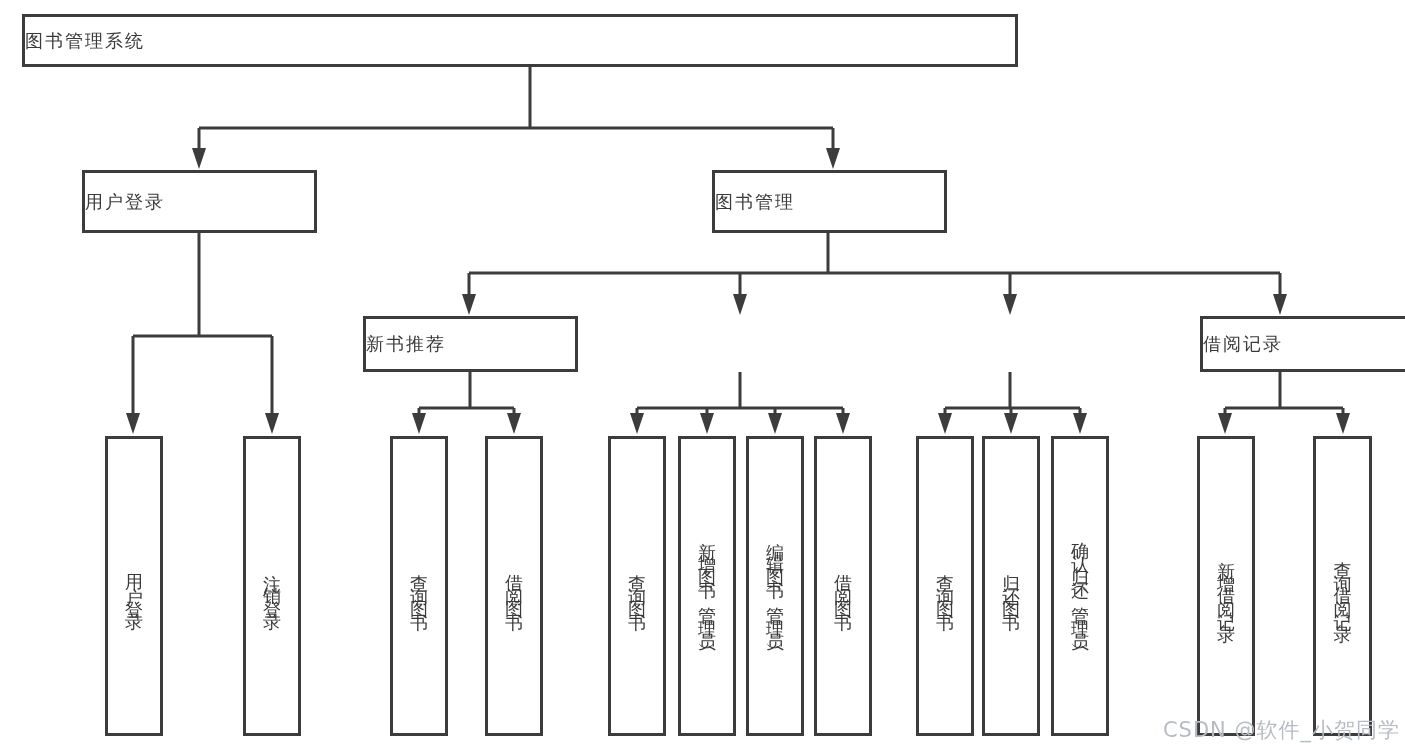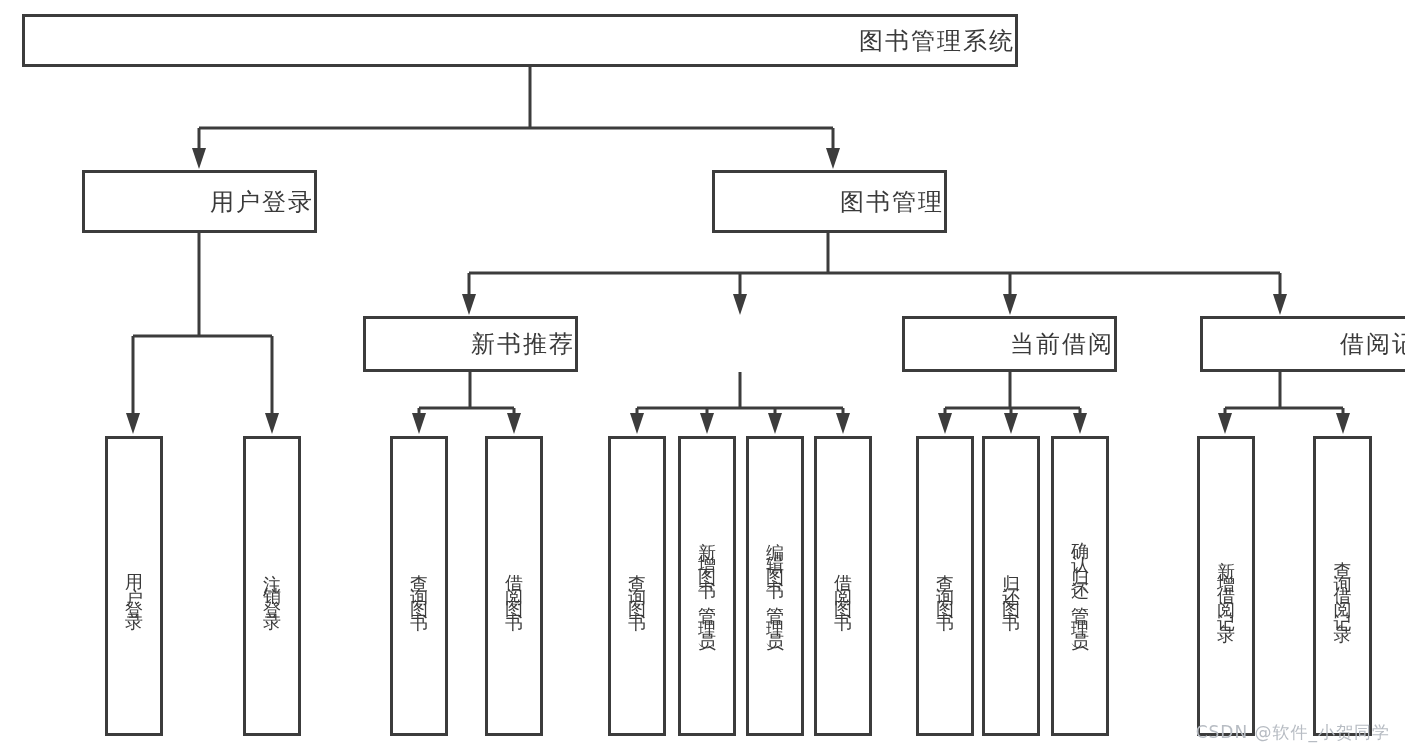--- a/index.html
+++ b/index.html
@@ -23,22 +23,22 @@
     width: 1405px; height: 747px;
     color: var(--line);
   }
   .hbox {
     position: absolute;
     box-sizing: border-box;
     border: 3px solid var(--line);
     background: var(--box-bg);
     display: flex;
     align-items: center;
-    justify-content: flex-end;
-    font-size: 24px;
+    justify-content: flex-start;
+    font-size: 18px;
     letter-spacing: 2px;
     color: var(--text);
     z-index: 1;
   }
   .vbox {
     position: absolute;
     box-sizing: border-box;
     border: 3px solid var(--line);
     background: var(--box-bg);
     display: flex;
@@ -53,23 +53,23 @@
   .vbox span {
     writing-mode: vertical-rl;
     text-orientation: mixed;
     font-size: 18px;
     letter-spacing: 13px;
     line-height: 1;
     white-space: nowrap;
   }
   #watermark {
     position: absolute;
-    right: 15px;
+    right: 5px;
     bottom: 3px;
-    font-size: 17px;
+    font-size: 21px;
     letter-spacing: 1px;
     color: var(--watermark);
     z-index: 3;
   }
 </style>
 </head>
 <body>
 
 <div id="stage">
 
@@ -112,23 +112,20 @@
   <div class="hbox" style="left:82px; top:170px; width:235px; height:63px;">
     <span>用户登录</span>
   </div>
   <div class="hbox" style="left:363px; top:316px; width:215px; height:56px;">
     <span>新书推荐</span>
   </div>
 
   <div class="hbox" style="left:712px; top:170px; width:235px; height:63px;">
     <span>图书管理</span>
   </div>
-  <div class="hbox" style="left:902px; top:316px; width:215px; height:56px;">
-    <span>当前借阅</span>
-  </div>
   <div class="hbox" style="left:1200px; top:316px; width:247px; height:56px;">
     <span>借阅记录</span>
   </div>
 
   <div class="vbox" style="left:105px;">
     <span>用户登录</span>
   </div>
   <div class="vbox" style="left:243px;">
     <span>注销登录</span>
   </div>

